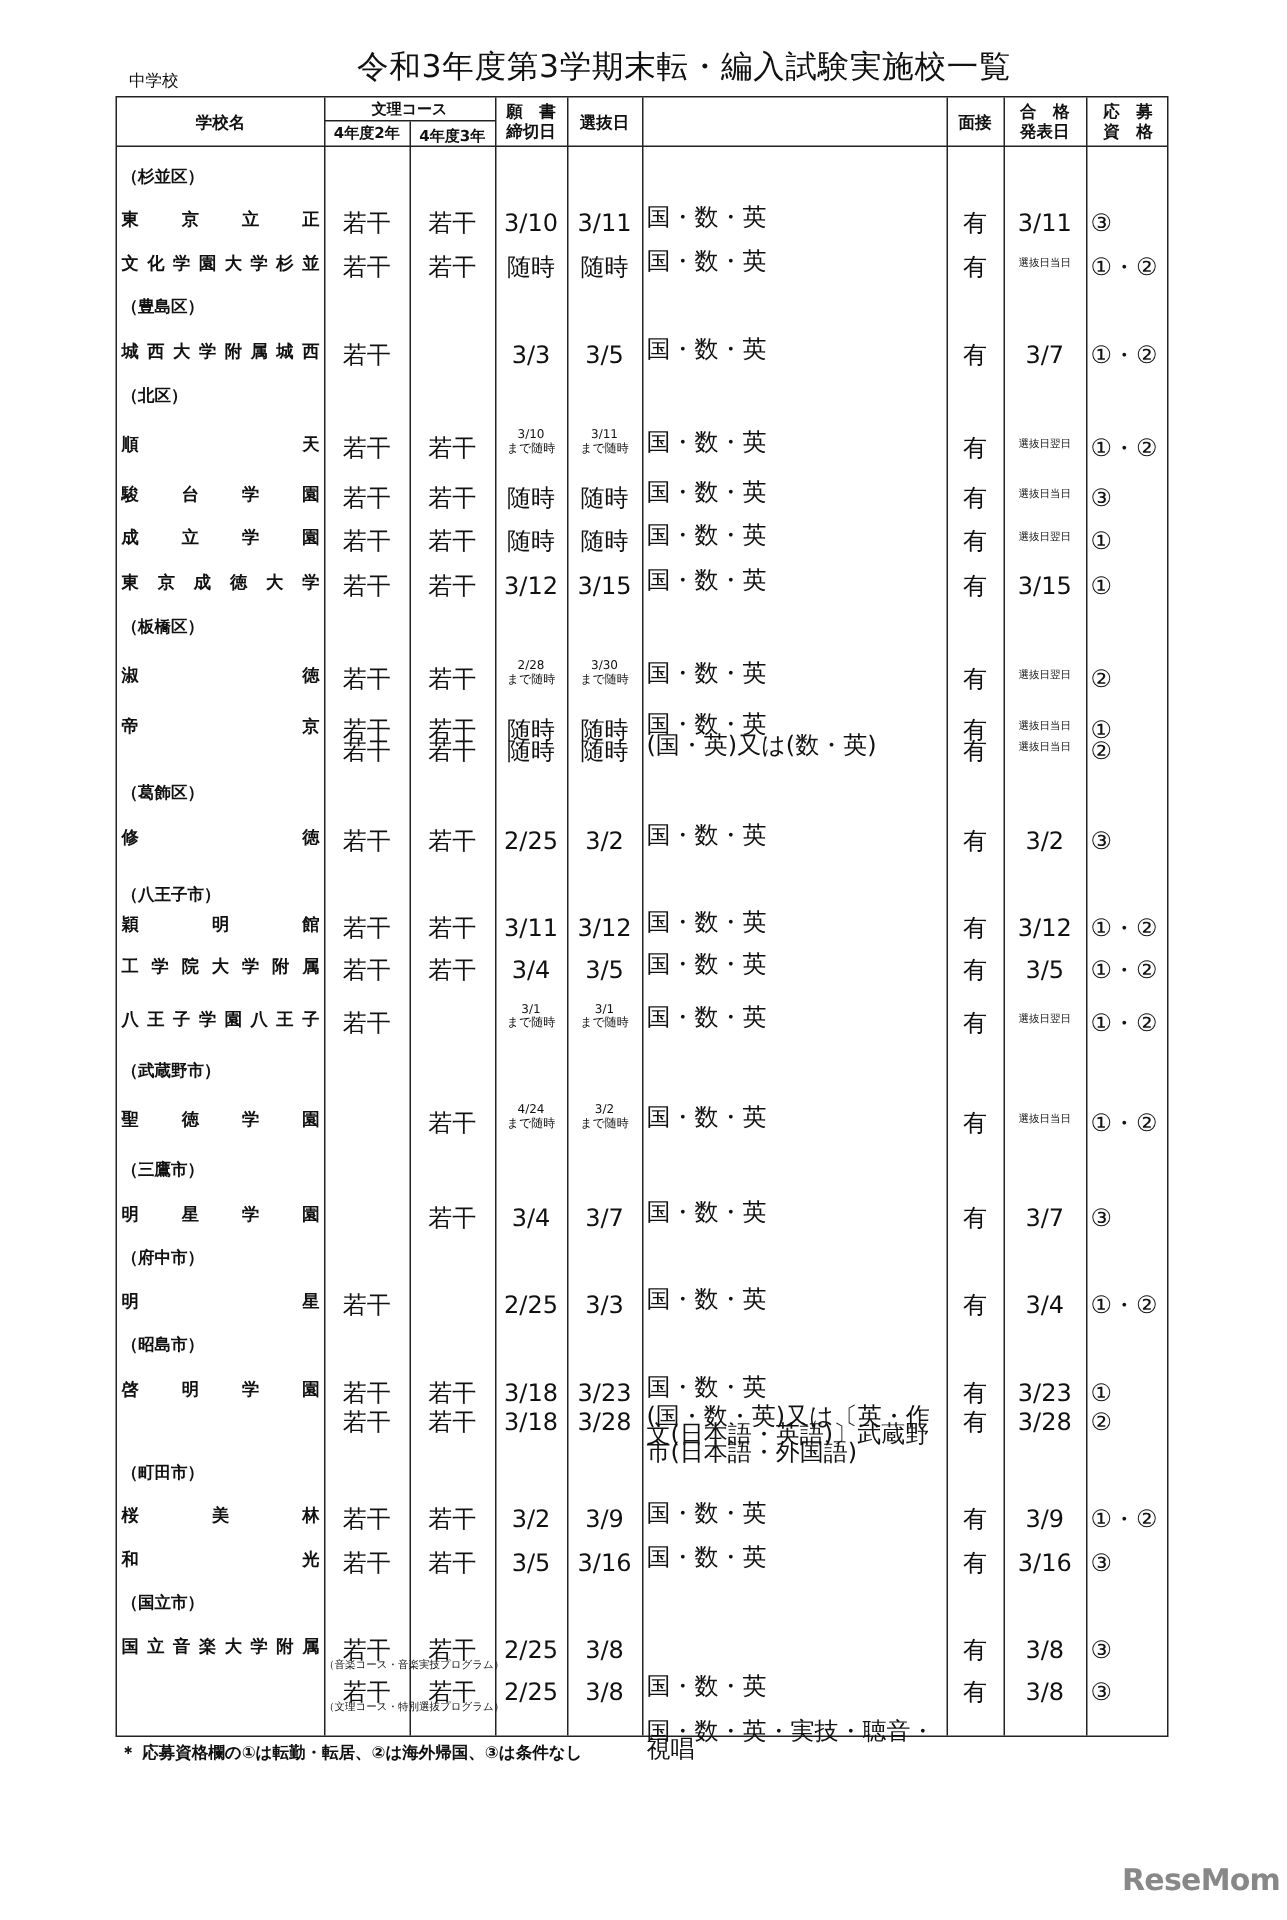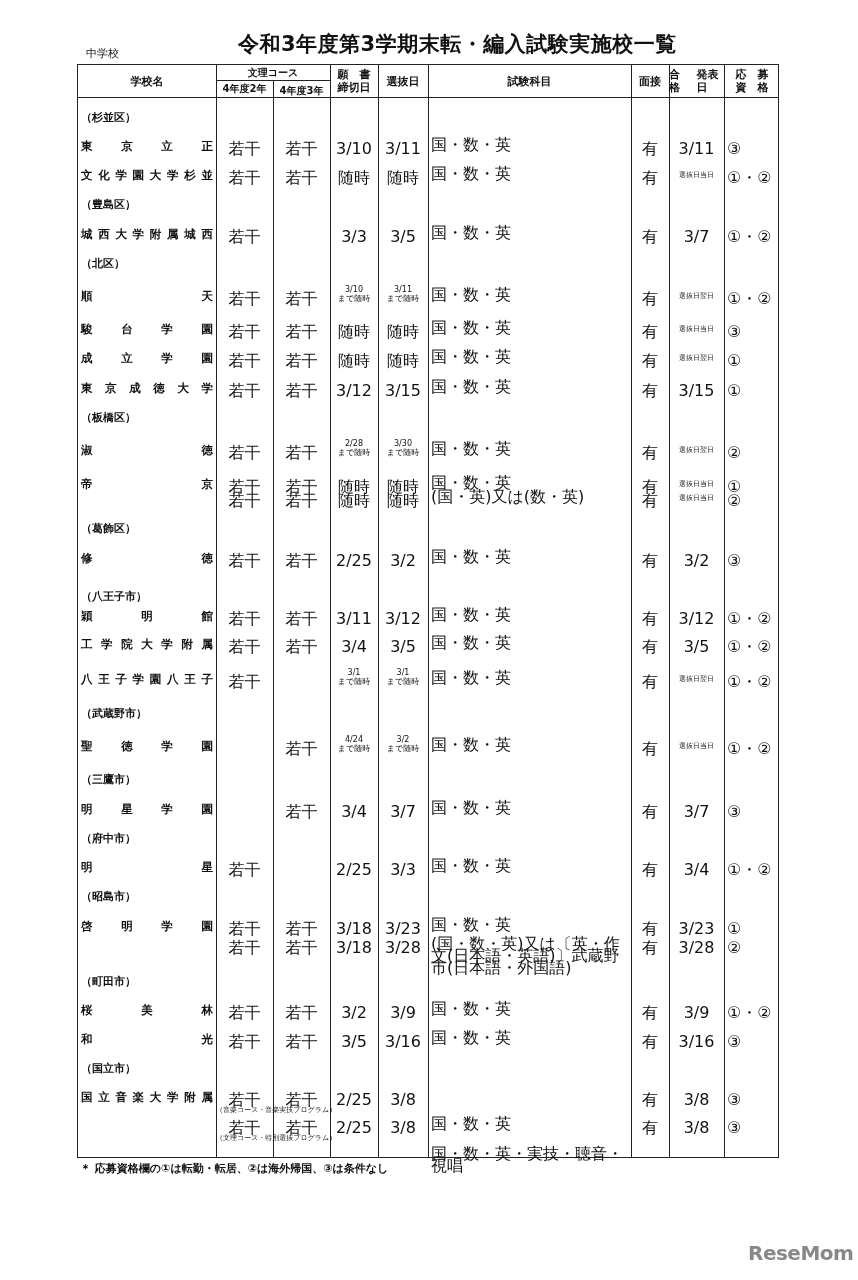--- a/index.html
+++ b/index.html
@@ -1,23 +1,23 @@
 <!DOCTYPE html>
 <html><head>
 <meta charset="utf-8">
 <style>
   html, body { margin:0; padding:0; background:#fff; }
   body { width:858px; height:1280px; position:relative; overflow:hidden;
          font-family:"DejaVu Sans","Liberation Sans",sans-serif; color:#111; }
   .label-top { position:absolute; left:86px; top:46px; font-size:11px; }
-  .title { position:absolute; left:238px; top:30px; font-size:21px; font-weight:bold; letter-spacing:0.5px; }
+  .title { position:absolute; left:238px; top:30px; font-size:21px; font-weight:normal; letter-spacing:0.5px; }
   .tbl { position:absolute; left:77px; top:64px; width:702px; height:1094px; border:1.5px solid #222; box-sizing:border-box; }
   .vline { position:absolute; top:0; bottom:0; width:0; border-left:1.2px solid #222; }
   .hdr { position:absolute; left:0; right:0; top:0; height:32px; border-bottom:1.5px solid #222; }
-  .hcell { position:absolute; top:0; height:32px; display:flex; align-items:center; justify-content:center; font-size:11px; line-height:13px; font-weight:bold; }
+  .hcell { position:absolute; top:0; height:32px; display:flex; align-items:center; justify-content:center; text-align:center; font-size:11px; line-height:13px; font-weight:bold; }
   .hsub { position:absolute; font-size:10px; font-weight:bold; text-align:center; }
   .c { position:absolute; white-space:nowrap; }
   .district { position:absolute; left:3px; font-size:11px; font-weight:bold; }
   .school { position:absolute; left:3px; width:132px; display:flex; justify-content:space-between; font-size:11.5px; font-weight:bold; }
   .ctr { text-align:center; }
   .small { font-size:8px; line-height:9px; }
   .tiny { font-size:7px; }
   .footnote { position:absolute; left:80px; top:1161px; font-size:11px; font-weight:bold; }
   .watermark { position:absolute; left:748px; top:1241px; font-size:20px; font-weight:bold; color:#888; letter-spacing:-0.5px; }
 </style>
@@ -41,23 +41,22 @@
   <div class="hdr">
     <div class="hcell" style="left:0;width:138px">学校名</div>
     <div class="hsub" style="left:138px;width:114px;top:1px;border-bottom:1px solid #222;height:14px">文理コース</div>
     <div class="hsub" style="left:138px;width:57px;top:17px">4年度2年</div>
     <div class="hsub" style="left:195px;width:57px;top:19px">4年度3年</div>
     <div class="hcell" style="left:252px;width:48px;flex-direction:column">
       <span>願　書</span>
         <span>締切日</span>
     </div>
     <div class="hcell" style="left:300px;width:50px">選抜日</div>
-    <div class="hcell" style="left:350px;width:203px">試験科目</div>
     <div class="hcell" style="left:553px;width:38px">面接</div>
-    <div class="hcell" style="left:591px;width:55px;flex-direction:row">
+    <div class="hcell" style="left:591px;width:55px;flex-direction:column">
       <span>合　格</span>
         <span>発表日</span>
     </div>
     <div class="hcell" style="left:646px;width:56px;flex-direction:column">
       <span>応　募</span>
         <span>資　格</span>
     </div>
   </div>
   <div id="body">
       <div class="district" style="top:45px">（杉並区）</div>

